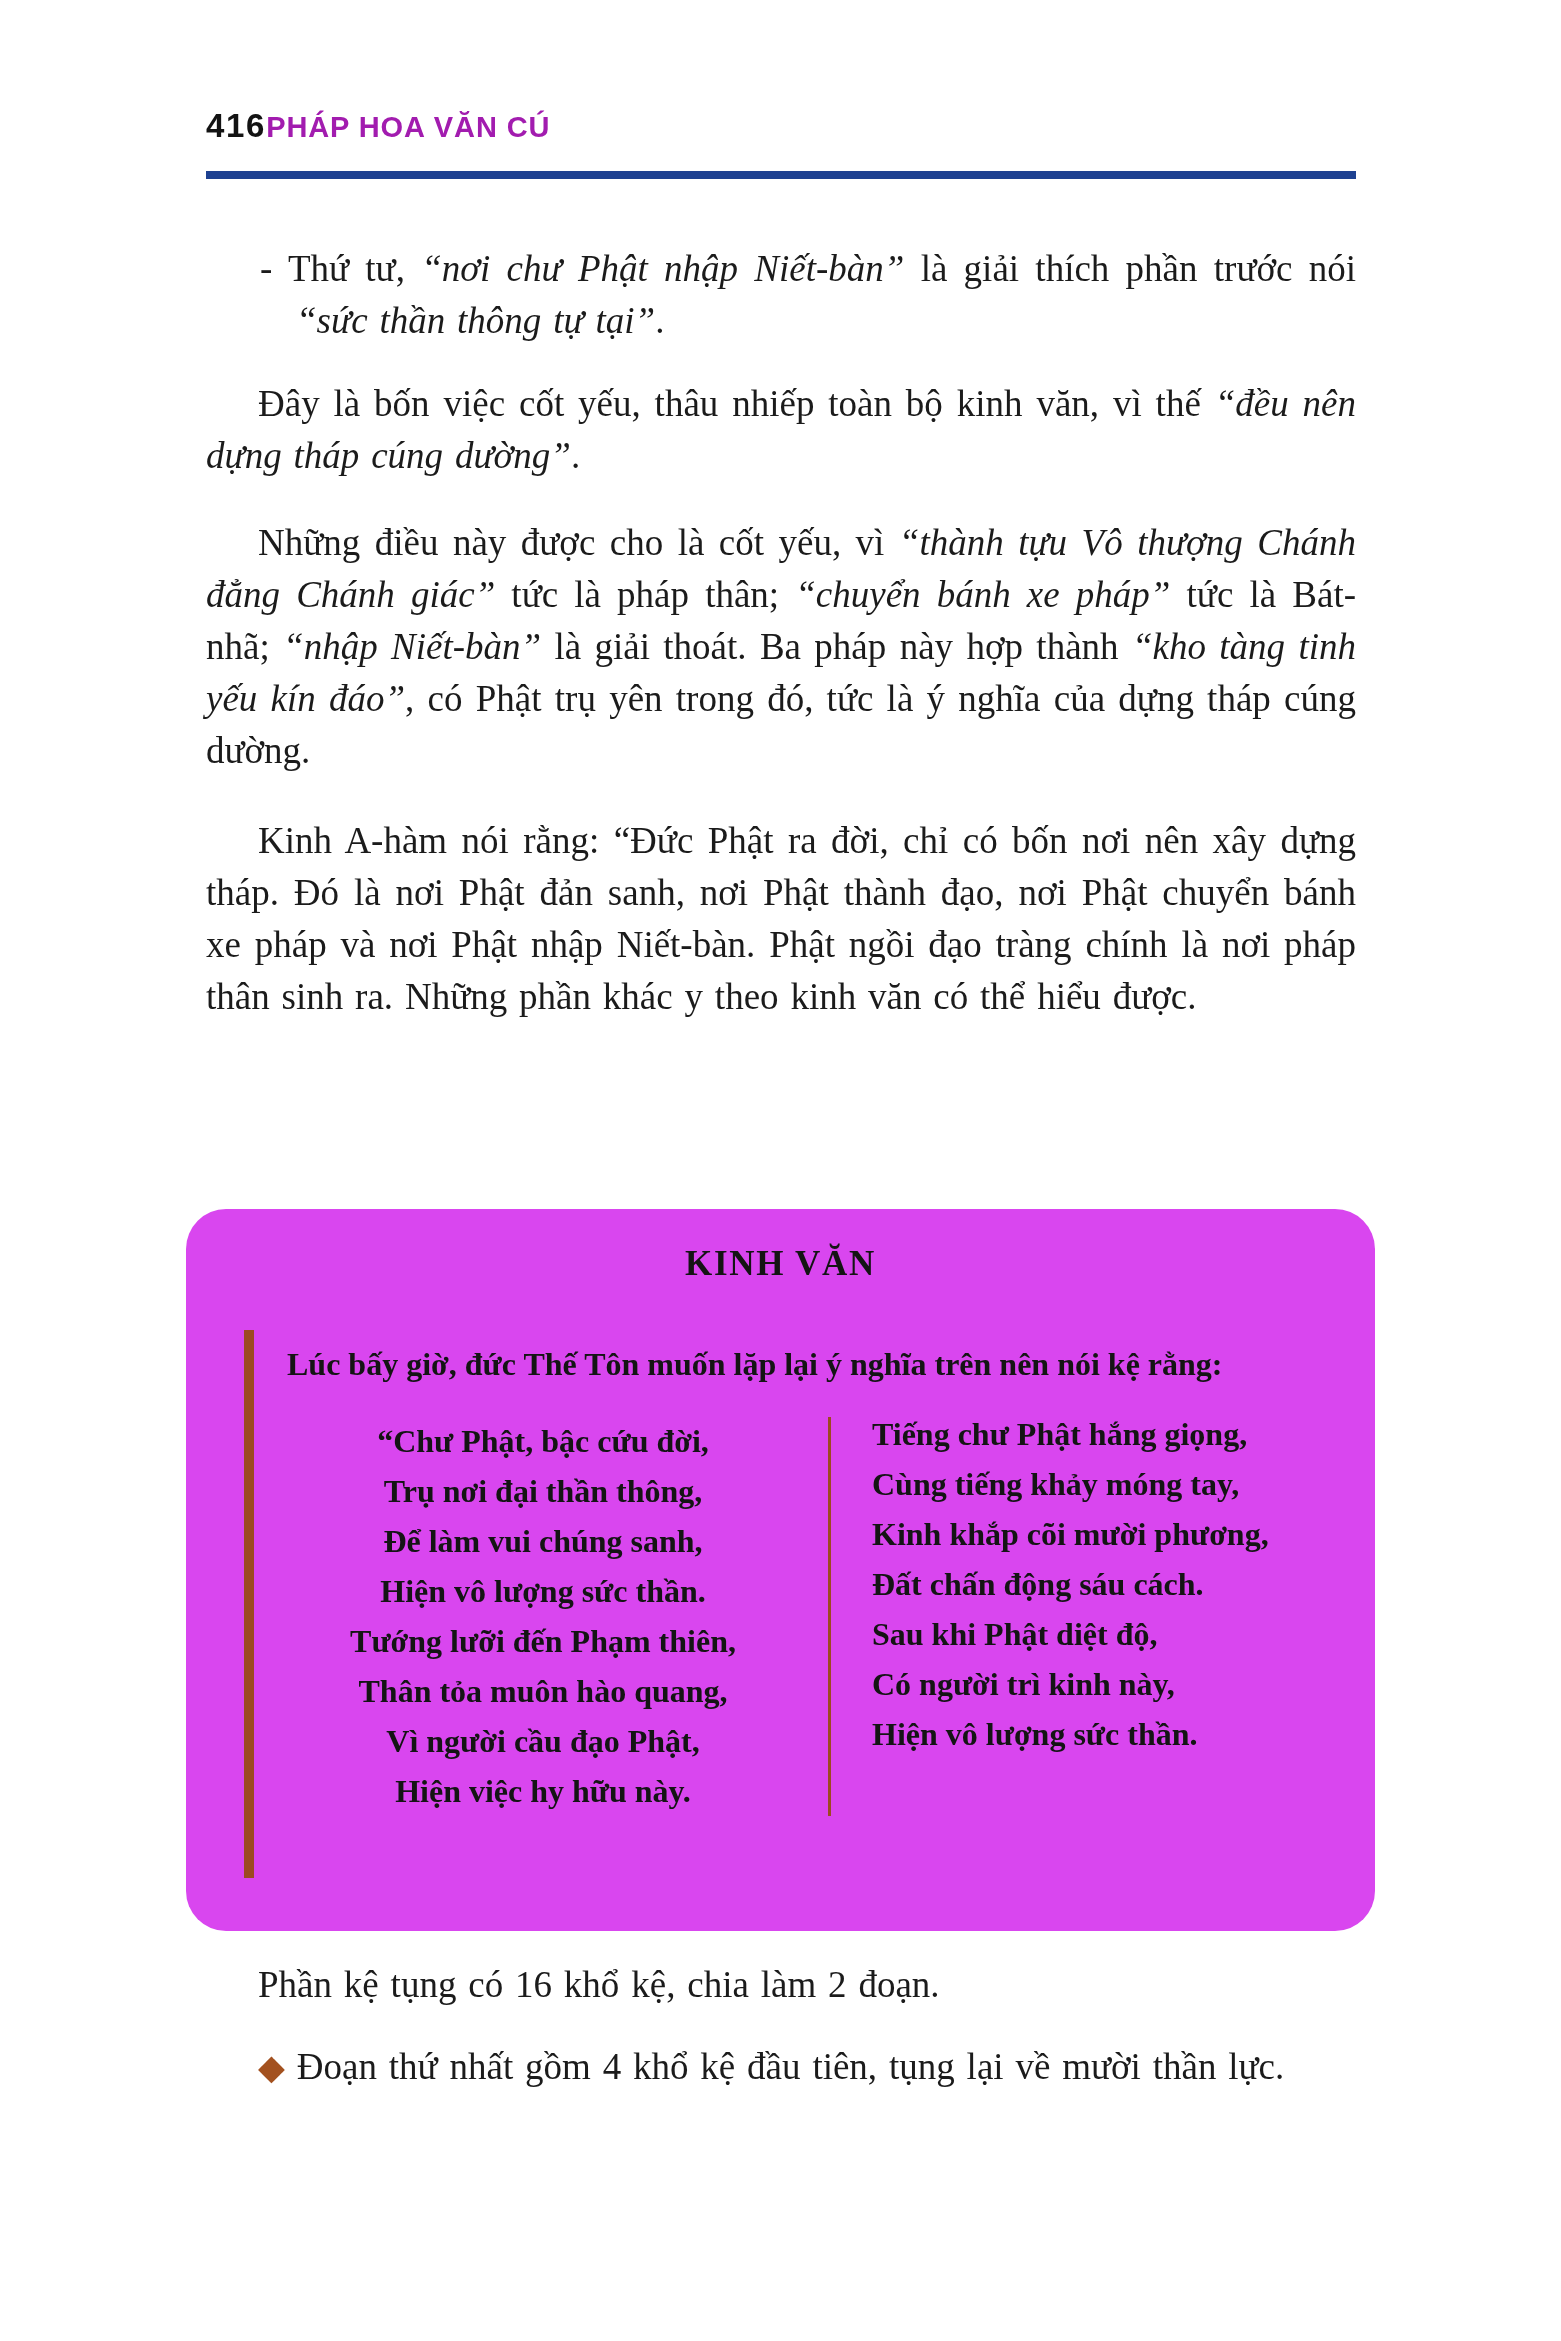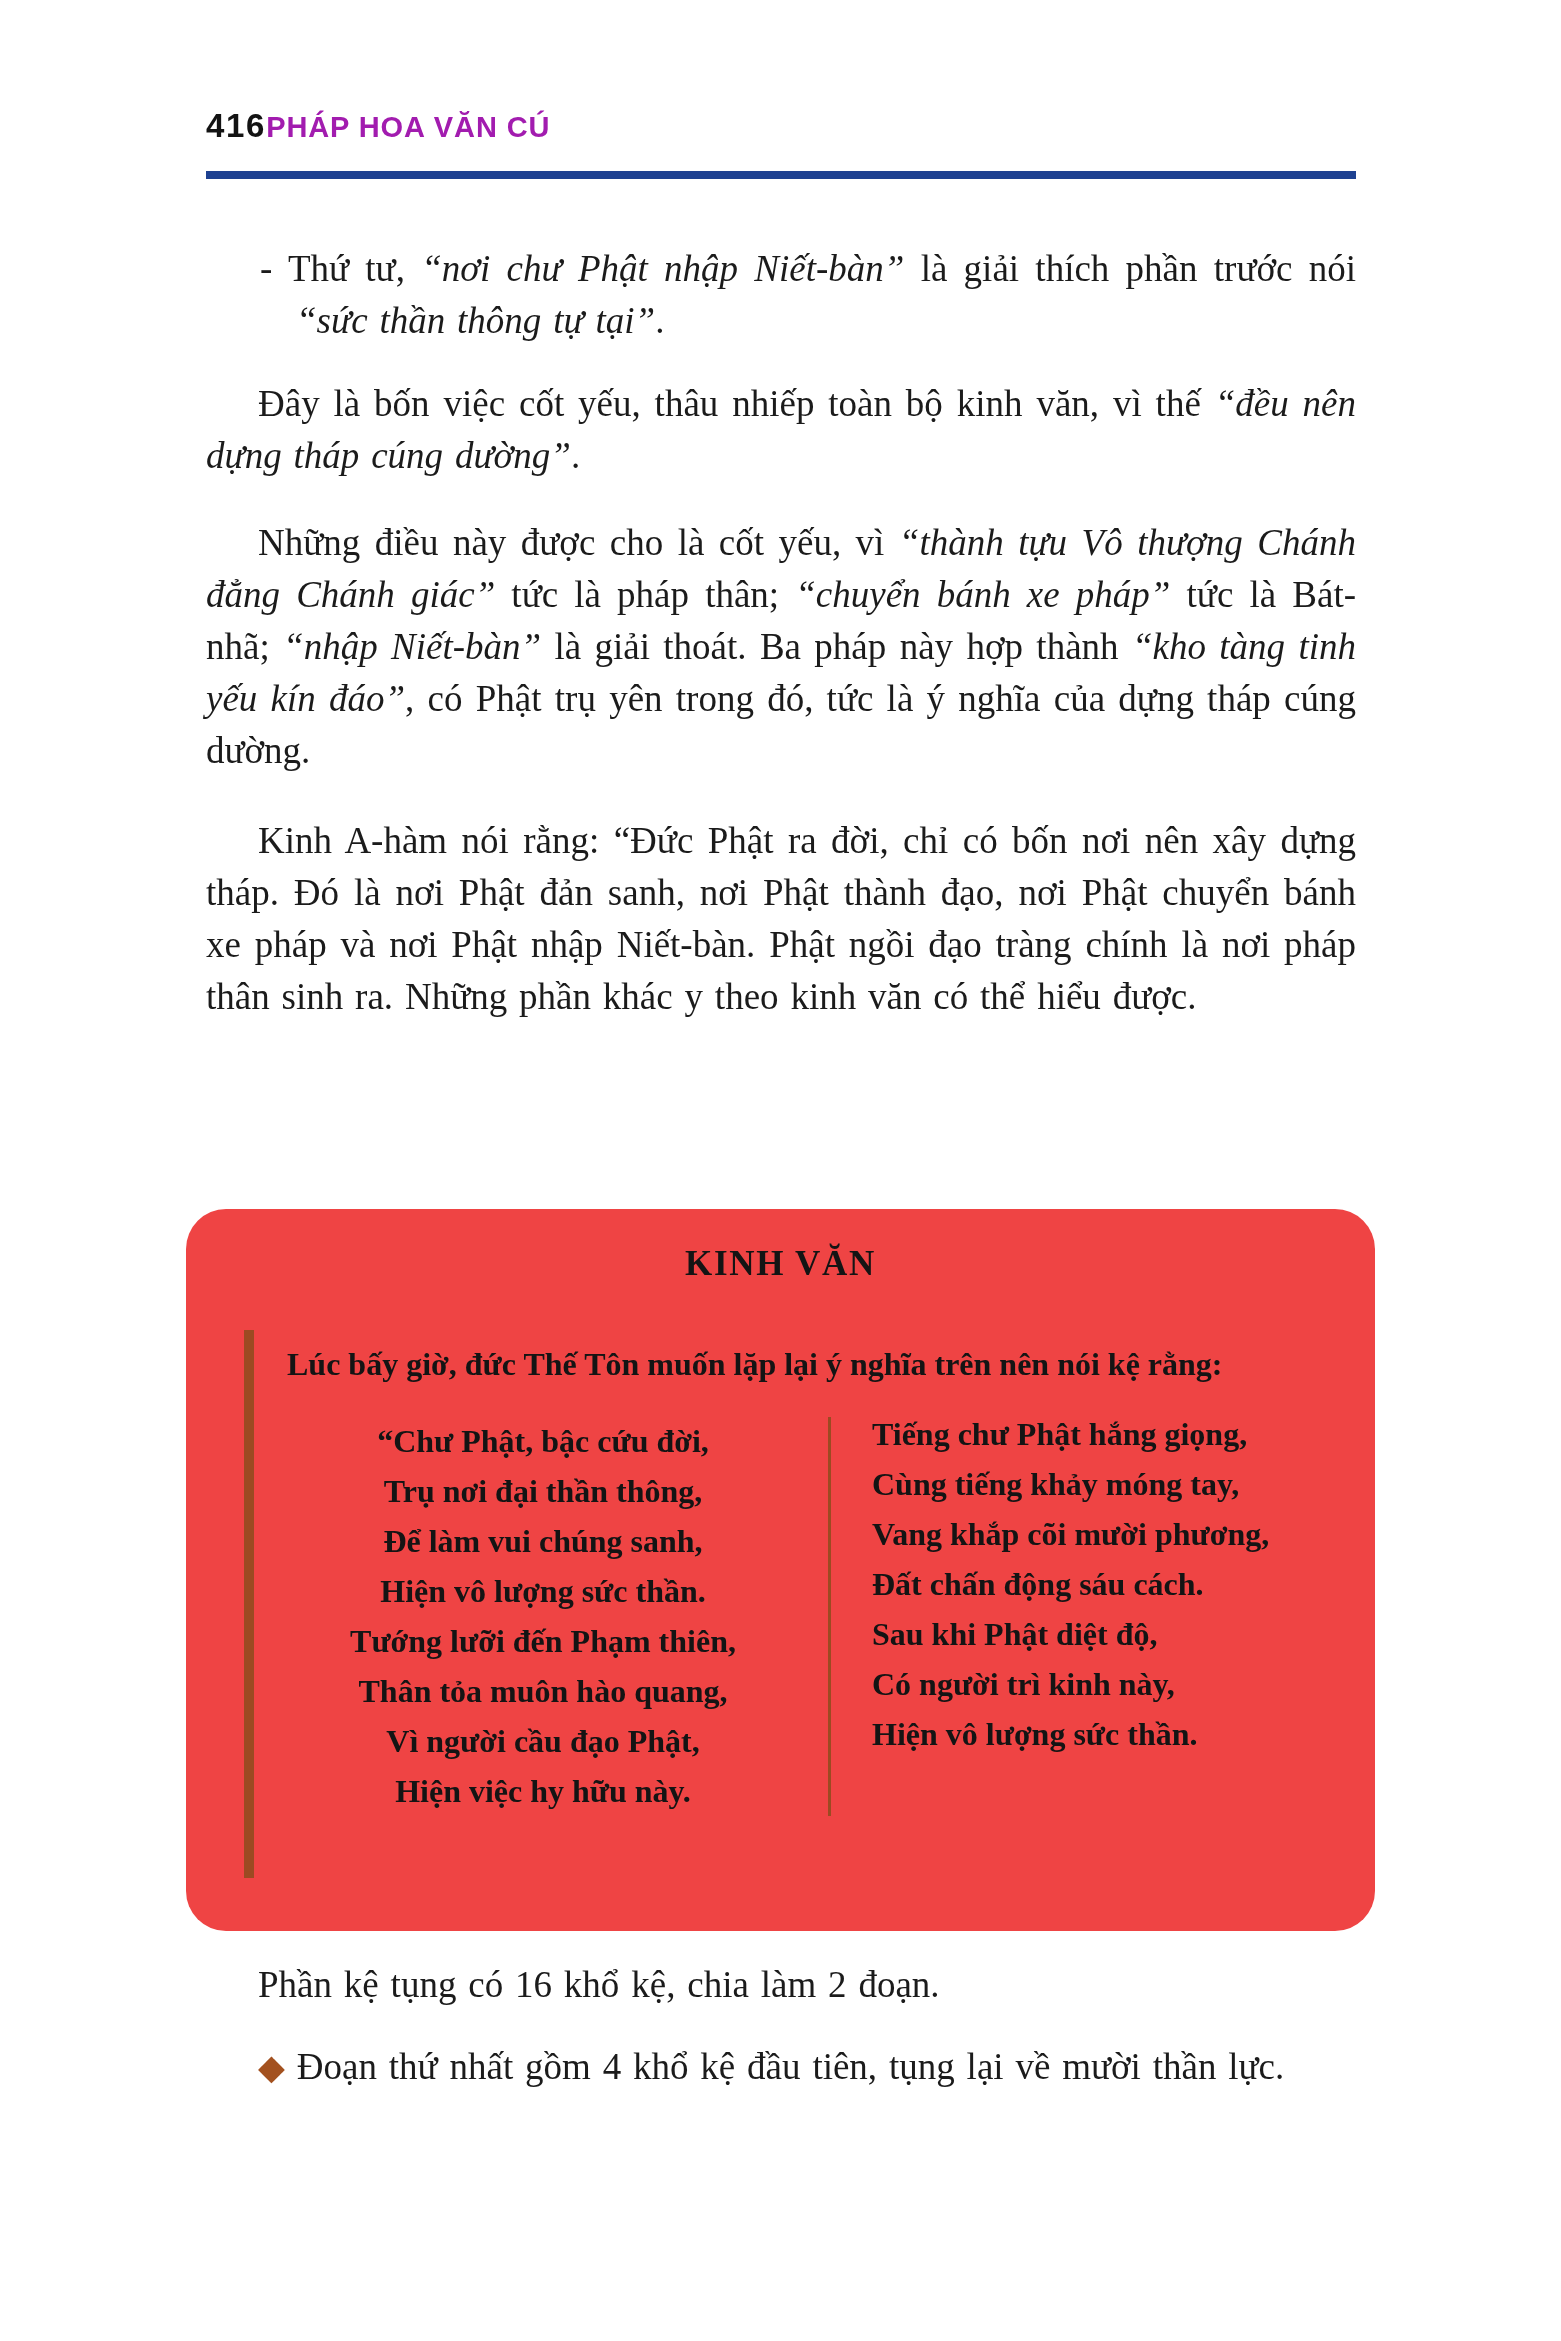--- a/index.html
+++ b/index.html
@@ -32,21 +32,21 @@
   }
   .para{margin:0;}
   .p1{margin-left:90px;text-indent:-36px;margin-top:24px;}
   .p2{text-indent:52px;margin-top:31px;}
   .p3{text-indent:52px;margin-top:35px;}
   .p4{text-indent:52px;margin-top:38px;}
   .it{font-style:italic;}
   
   .kinh-box{
     position:absolute;left:186px;width:1189px;top:1209px;height:722px;
-    background:#ef4444;border-radius:40px;color:#141414;
+    background:#d946ef;border-radius:40px;color:#141414;
   }
   .kinh-title{
     text-align:center;font-weight:bold;font-size:35px;letter-spacing:1.7px;
     margin:35px 0 0 0;
   }
   .side-bar{
     position:absolute;left:58px;top:121px;width:9.5px;height:548px;
     background:#9c4a22;
   }
   .kinh-intro{
@@ -101,21 +101,21 @@
       <div>Hiện vô lượng sức thần.</div>
       <div>Tướng lưỡi đến Phạm thiên,</div>
       <div>Thân tỏa muôn hào quang,</div>
       <div>Vì người cầu đạo Phật,</div>
       <div>Hiện việc hy hữu này.</div>
     </div>
     <div class="verse-divider"></div>
     <div class="verse-col verse-right">
       <div>Tiếng chư Phật hắng giọng,</div>
       <div>Cùng tiếng khảy móng tay,</div>
-      <div>Vang khắp cõi mười phương,</div>
+      <div>Kinh khắp cõi mười phương,</div>
       <div>Đất chấn động sáu cách.</div>
       <div>Sau khi Phật diệt độ,</div>
       <div>Có người trì kinh này,</div>
       <div>Hiện vô lượng sức thần.</div>
     </div>
   </div>
 </div>
 
 <div class="after-box">
   <p class="p5">Phần kệ tụng có 16 khổ kệ, chia làm 2 đoạn.</p>

